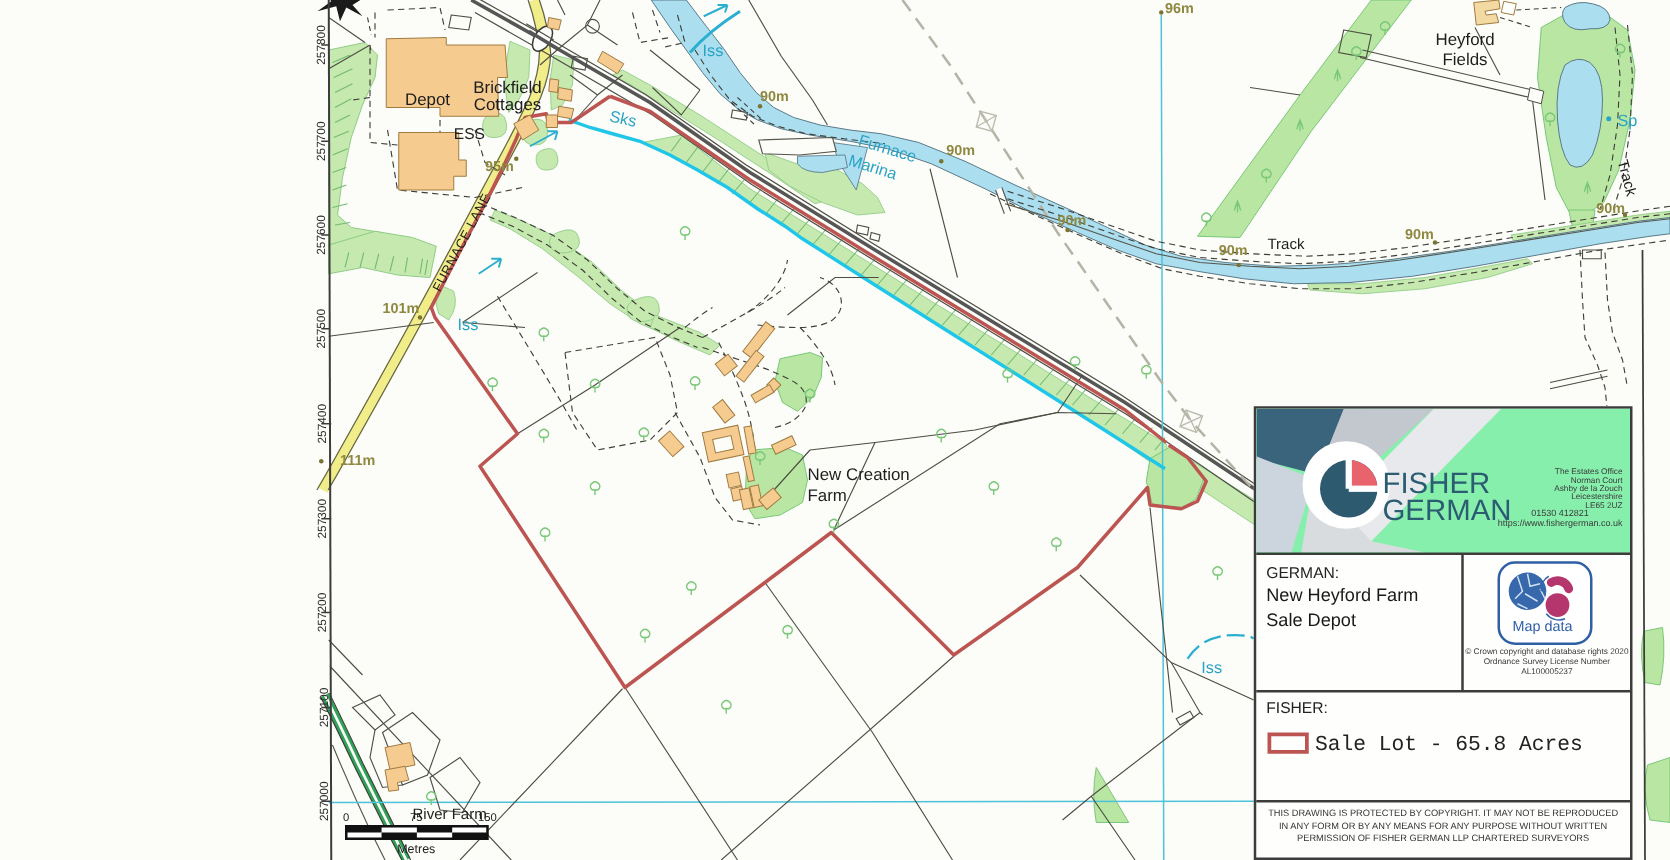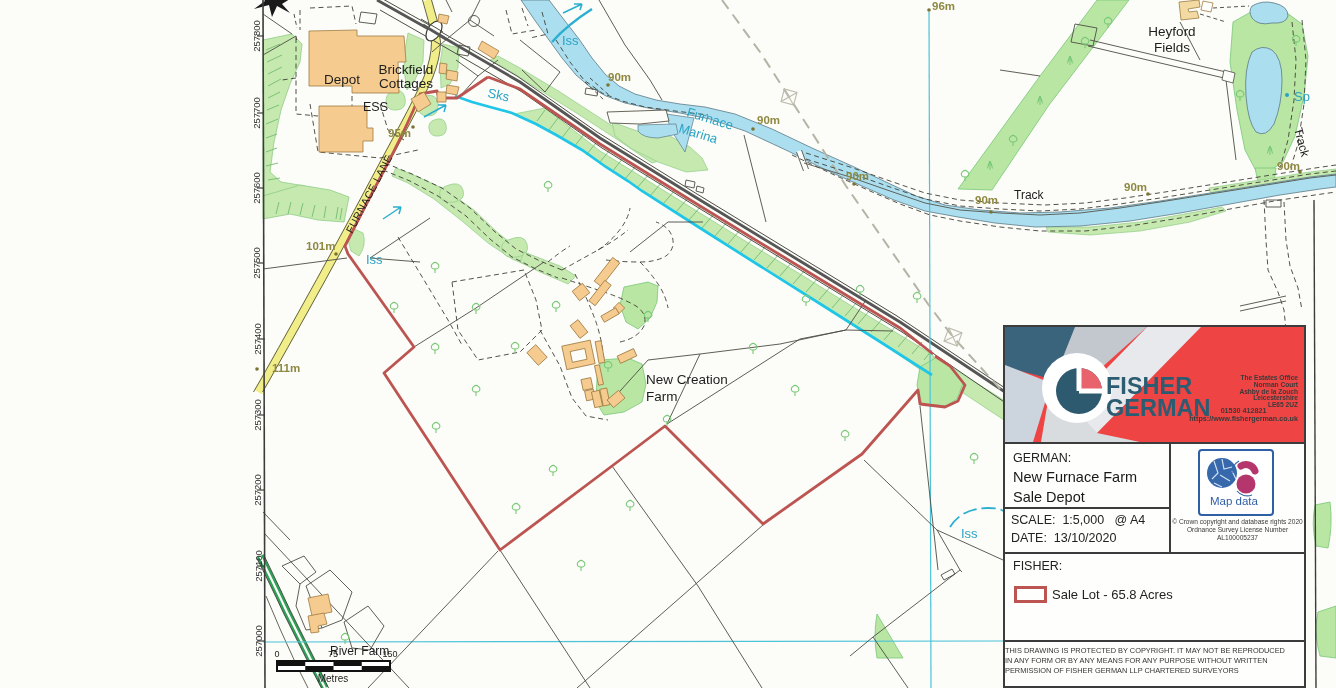--- a/index.html
+++ b/index.html
@@ -473,21 +473,21 @@
 <rect x="361.75" y="666" width="28.25" height="5" fill="#111111"></rect>
 <text x="277" y="657" font-size="9" fill="#1d1d1d" text-anchor="middle">0</text>
 <text x="333" y="657" font-size="9" fill="#1d1d1d" text-anchor="middle">75</text>
 <text x="390" y="657" font-size="9" fill="#1d1d1d" text-anchor="middle">150</text>
 <text x="333" y="682" font-size="10" fill="#1d1d1d" text-anchor="middle">Metres</text>
 </g>
 </svg>
 
 <div class="panel">
 
-  <div style="position:relative;width:100%;height:117px;border-bottom:2px solid #3c3c3c;box-sizing:border-box;overflow:hidden;background:#ef4444;font-weight:bold;">
+  <div style="position:relative;width:100%;height:117px;border-bottom:2px solid #3c3c3c;box-sizing:border-box;overflow:hidden;background:#86efac;">
     <svg width="299" height="115" viewBox="0 0 299 115" style="position:absolute;left:0;top:0">
 
       <polygon points="0,0 88,0 46,52 0,40" fill="#3a637c"></polygon>
 
       <polygon points="70,0 142,0 95,42 58,30" fill="#c3c8ce"></polygon>
 
       <polygon points="142,0 196,0 90,108 60,84" fill="#e7e9ec"></polygon>
 
       <polygon points="0,38 46,56 28,115 0,115" fill="#ccd5de"></polygon>
 
@@ -508,32 +508,28 @@
 
     <div style="position:absolute;right:6px;top:48px;text-align:right;font-size:6.6px;line-height:6.8px;color:#3a3a3a;">The Estates Office<br>Norman Court<br>Ashby de la Zouch<br>Leicestershire<br>LE65 2UZ</div>
 
     <div style="position:absolute;right:6px;top:80px;text-align:center;font-size:7.2px;line-height:8px;color:#3a3a3a;">01530 412821<br>https://www.fishergerman.co.uk</div>
   </div>
 
   <div style="position:relative;width:100%;height:108px;box-sizing:border-box;">
 
     <div style="position:absolute;left:0;top:0;width:166px;height:108px;border-right:2px solid #3c3c3c;box-sizing:border-box;">
       <div style="position:absolute;left:8px;top:7px;font-size:12.5px;color:#222;">GERMAN:</div>
-      <div style="position:absolute;left:8px;top:25px;font-size:14.5px;color:#191919;">New Furnace Farm</div>
+      <div style="position:absolute;left:8px;top:25px;font-size:14.5px;color:#191919;">New Heyford Farm</div>
       <div style="position:absolute;left:8px;top:45px;font-size:14.5px;color:#191919;">Sale Depot</div>
 
-      <div style="position:absolute;left:0;top:63px;width:164px;border-top:2px solid #3c3c3c;height:45px;box-sizing:border-box;">
-        <div style="position:absolute;left:6px;top:4px;font-size:12.5px;color:#222;">SCALE:&nbsp; 1:5,000&nbsp;&nbsp; @ A4</div>
-        <div style="position:absolute;left:6px;top:22px;font-size:12.5px;color:#222;">DATE:&nbsp; 13/10/2020</div>
-      </div>
     </div>
 
     <div style="position:absolute;left:166px;top:0;width:133px;height:108px;">
 
-      <div style="position:absolute;left:27px;top:5px;width:72px;height:63px;border:2px solid #2f5fa5;border-radius:4px;background:#fff;">
+      <div style="position:absolute;left:27px;top:5px;width:72px;height:63px;border:2px solid #2f5fa5;border-radius:14px;background:#fff;">
         <svg width="68" height="59" viewBox="0 0 68 59">
 
           <circle cx="22" cy="22" r="15" fill="#3668ab"></circle>
           <path d="M14,10 l4,12 l-6,6 m10,-20 l2,10 l8,-2 m-12,8 l10,6 m-16,2 l8,4 m10,-16 l4,8" stroke="#cfe0f2" stroke-width="1.2" fill="none"></path>
 
           <path d="M41,15 A9.5,9.5 0 0 1 55,20" fill="none" stroke="#b5356d" stroke-width="7" stroke-linecap="round"></path>
           <circle cx="46" cy="33" r="9.5" fill="#b5356d"></circle>
           <path d="M37,40 A13,13 0 0 0 52,44 M39,10 A12,12 0 0 0 33,22" fill="none" stroke="#3668ab" stroke-width="1.2"></path>
 
           <text x="34" y="54" font-size="11.5" fill="#2f5fa5" text-anchor="middle">Map data</text>
@@ -541,20 +537,20 @@
       </div>
 
       <div style="position:absolute;left:0;top:74px;width:133px;text-align:center;font-size:6.6px;line-height:8px;color:#3a3a3a;">© Crown copyright and database rights 2020<br>Ordnance Survey License Number<br>AL100005237</div>
     </div>
   </div>
 
   <div style="position:relative;width:100%;height:88px;border-top:2px solid #3c3c3c;box-sizing:border-box;">
     <div style="position:absolute;left:8px;top:5px;font-size:12.5px;color:#222;">FISHER:</div>
 
     <div style="position:absolute;left:9px;top:32px;width:27px;height:11px;border:3px solid #bc5551;"></div>
-    <div style="position:absolute;left:47px;top:33px;font-size:13px;color:#222;">Sale Lot - 65.8 Acres</div>
+    <div style="position:absolute;left:47px;top:33px;font-size:17px;color:#222;font-family:Liberation Mono, monospace;">Sale Lot - 65.8 Acres</div>
   </div>
 
-  <div style="position:relative;width:100%;height:48px;border-top:2px solid #3c3c3c;box-sizing:border-box;">
+  <div style="position:relative;width:100%;height:48px;border-top:2px solid #3c3c3c;box-sizing:border-box;text-align:center;">
     <div style="margin-top:4px;font-size:7.4px;line-height:10px;color:#333;">THIS DRAWING IS PROTECTED BY COPYRIGHT. IT MAY NOT BE REPRODUCED<br>IN ANY FORM OR BY ANY MEANS FOR ANY PURPOSE WITHOUT WRITTEN<br>PERMISSION OF FISHER GERMAN LLP CHARTERED SURVEYORS</div>
   </div>
 </div>
 </div>
 
 </body></html>

